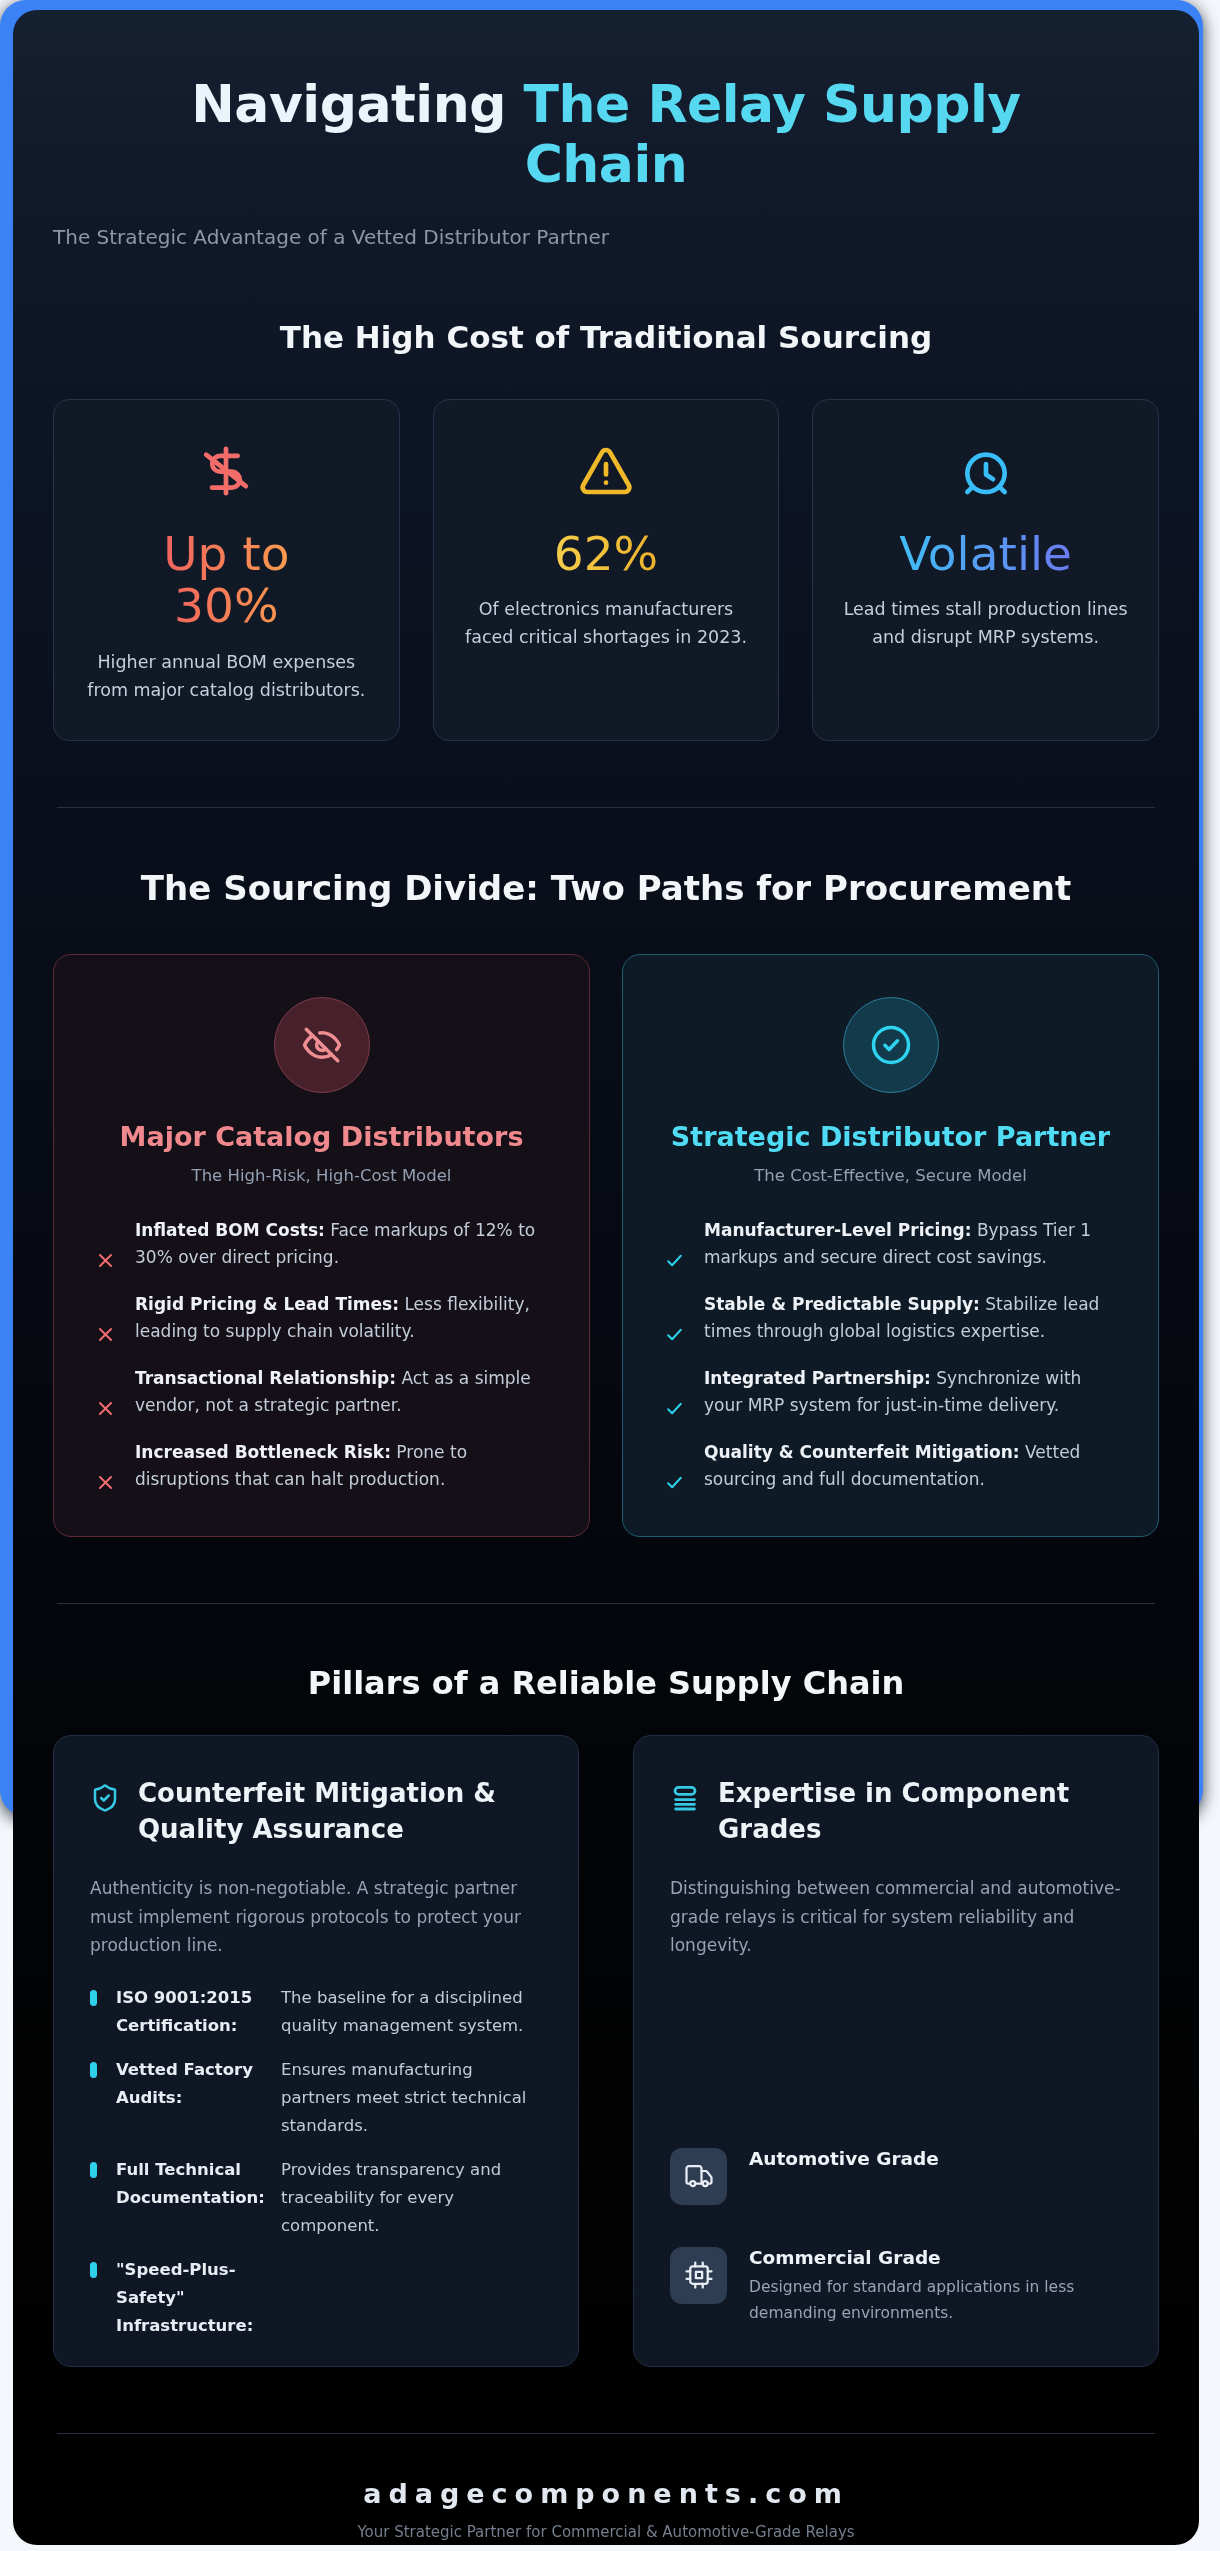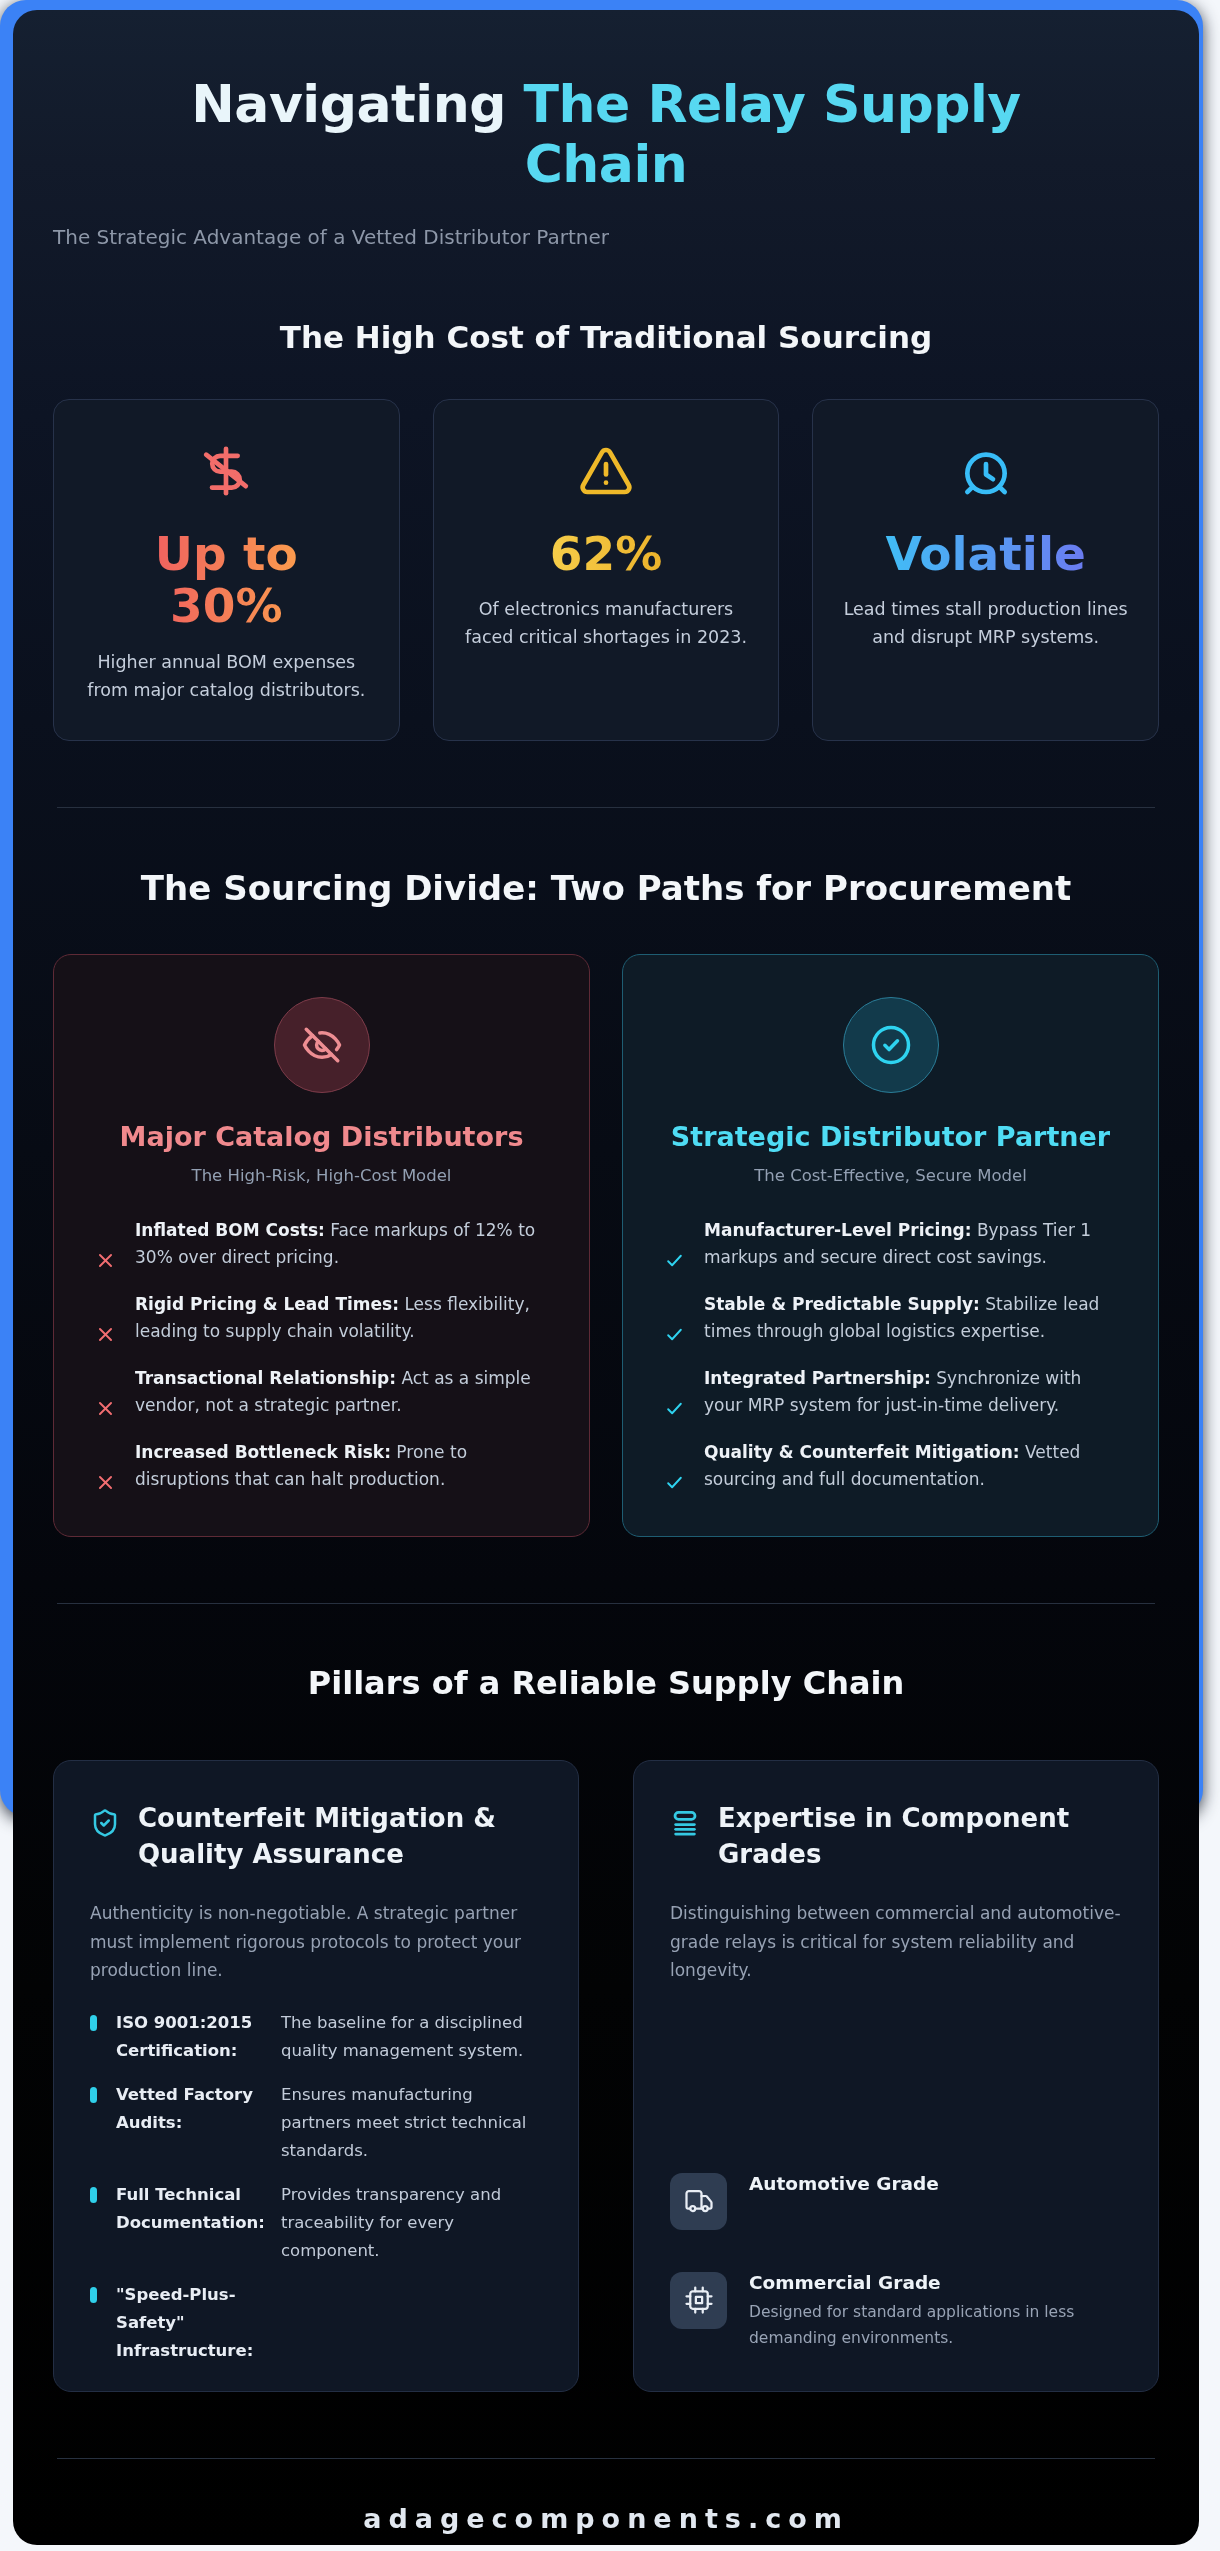--- a/index.html
+++ b/index.html
@@ -34,21 +34,21 @@
 
   
   .stats{display:grid;grid-template-columns:repeat(3,1fr);gap:33px;margin-top:44px}
   .stat-card{
     background:#111927;border:1px solid #27324a;border-radius:16px;
     padding:42px 28px 36px;display:flex;flex-direction:column;align-items:center;text-align:center;
   }
   .stat-icon{height:58px;display:flex;align-items:center;justify-content:center;margin-bottom:28px}
   .stat-icon svg{width:56px;height:56px}
   .stat-value{
-    font-size:47px;font-weight:700;line-height:1.12;white-space:pre-line;
+    font-size:47px;font-weight:400;line-height:1.12;white-space:pre-line;
     background-image:linear-gradient(90deg,#f0625f,#fb9b4e);
     -webkit-background-clip:text;background-clip:text;color:transparent;text-align:center;
   }
   .stat-desc{margin-top:16px;font-size:17.5px;line-height:1.58;color:#c5cedc;max-width:310px}
 
   
   .divide{display:grid;grid-template-columns:1fr 1fr;gap:32px;margin-top:46px}
   .divide-card{border-radius:18px;padding:42px 42px 44px;box-sizing:border-box}
   .divide-card.bad{background:#151017;border:1px solid #5e2a36}
   .divide-card.good{background:#0e1b26;border:1px solid #1e5d72}
@@ -62,21 +62,21 @@
   .divide-sub{margin-top:12px;text-align:center;font-size:16.5px;color:#93a0b3}
   .item-list{margin-top:32px;display:flex;flex-direction:column;gap:21px}
   .item{display:flex;gap:20px;align-items:flex-end;font-size:17px;line-height:1.56;color:#c3cdda}
   .item .marker{flex:0 0 auto;margin-top:3px;display:flex}
   .item .marker svg{width:19px;height:19px}
   .marker.cross{color:#f26d71}
   .marker.check{color:#2ed3f0}
   .item strong{color:#eef2f7;font-weight:700}
 
   
-  .pillars{display:grid;grid-template-columns:1fr 1fr;gap:54px;margin-top:58px}
+  .pillars{display:grid;grid-template-columns:1fr 1fr;gap:54px;margin-top:33px}
   .pillar-card{
     background:#0f1725;border:1px solid #232e44;border-radius:18px;
     padding:40px 36px 26px;box-sizing:border-box;display:flex;flex-direction:column;
   }
   .pillar-head{display:flex;gap:18px;align-items:flex-start}
   .pillar-head .p-icon{flex:0 0 auto;margin-top:7px;color:#35c9e3;display:flex}
   .pillar-head .p-icon svg{width:30px;height:30px}
   .pillar-title{font-size:26px;font-weight:700;color:#eef3f8;line-height:1.38}
   .pillar-intro{margin-top:26px;font-size:17px;line-height:1.68;color:#97a2b4}
   .def-list{margin-top:24px;display:flex;flex-direction:column;gap:16px}

